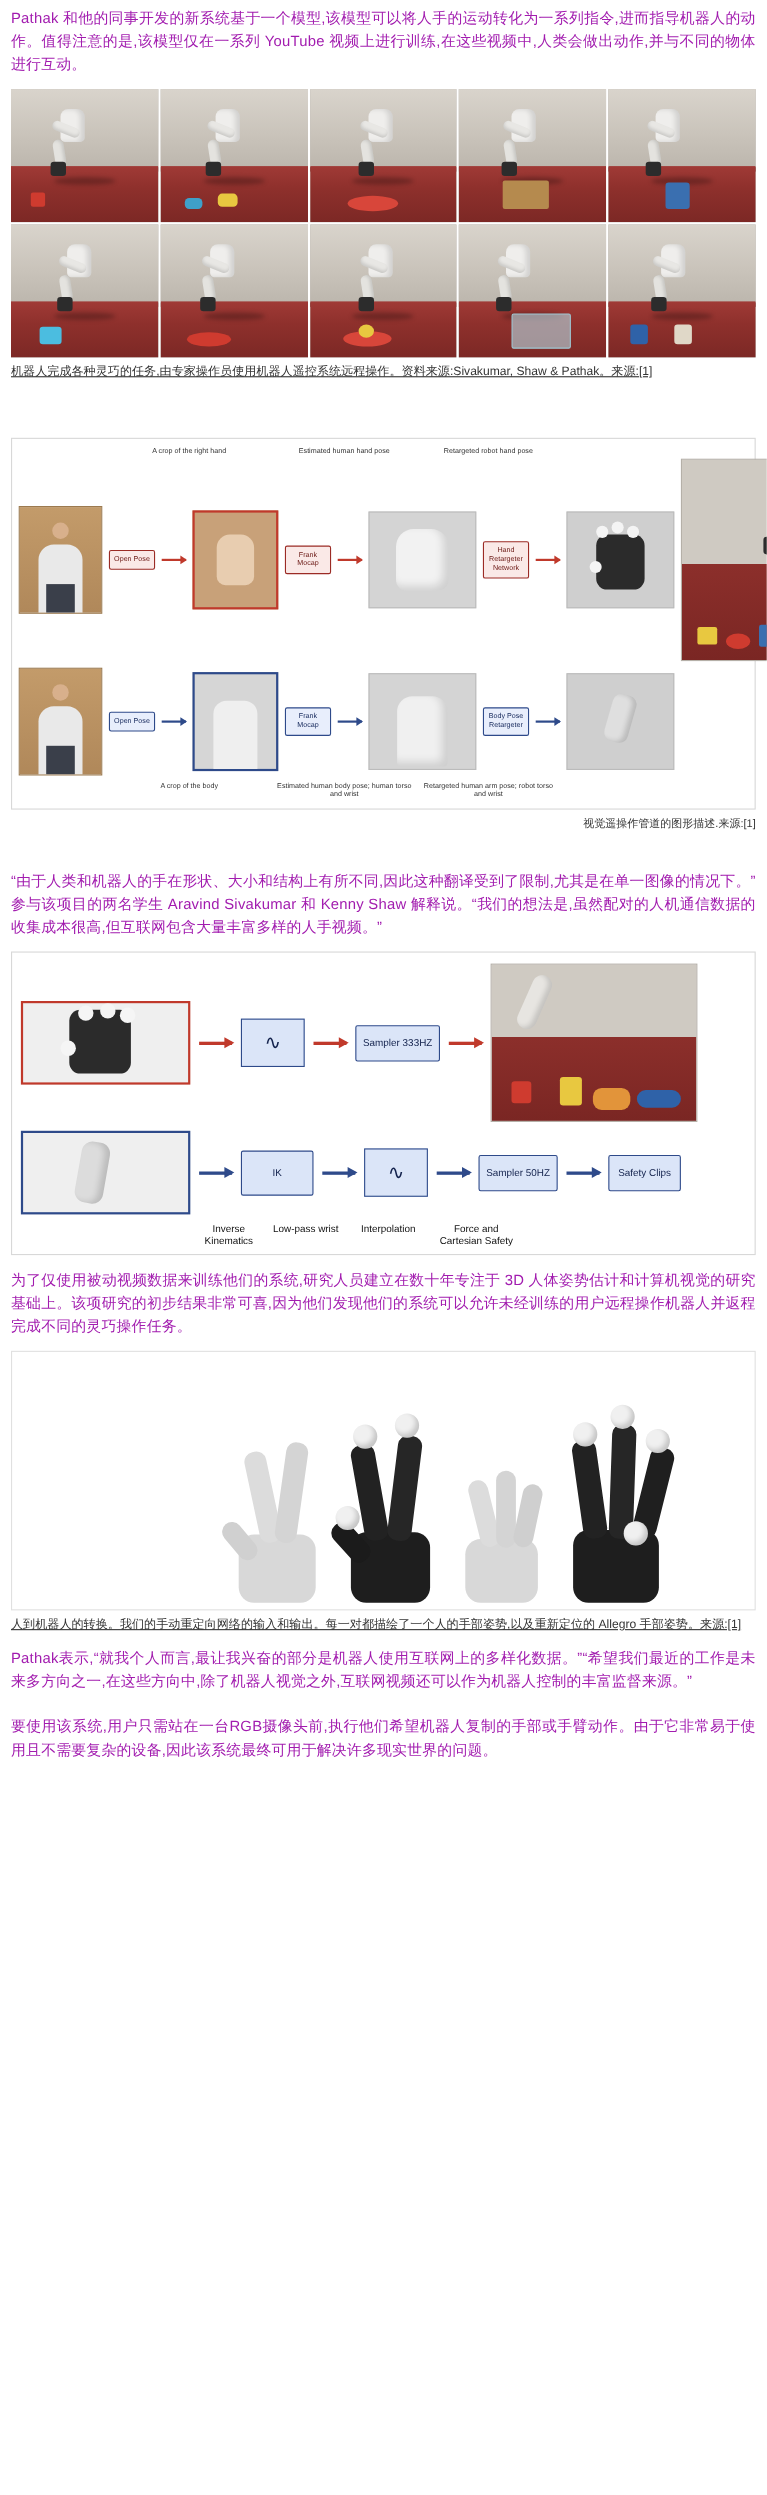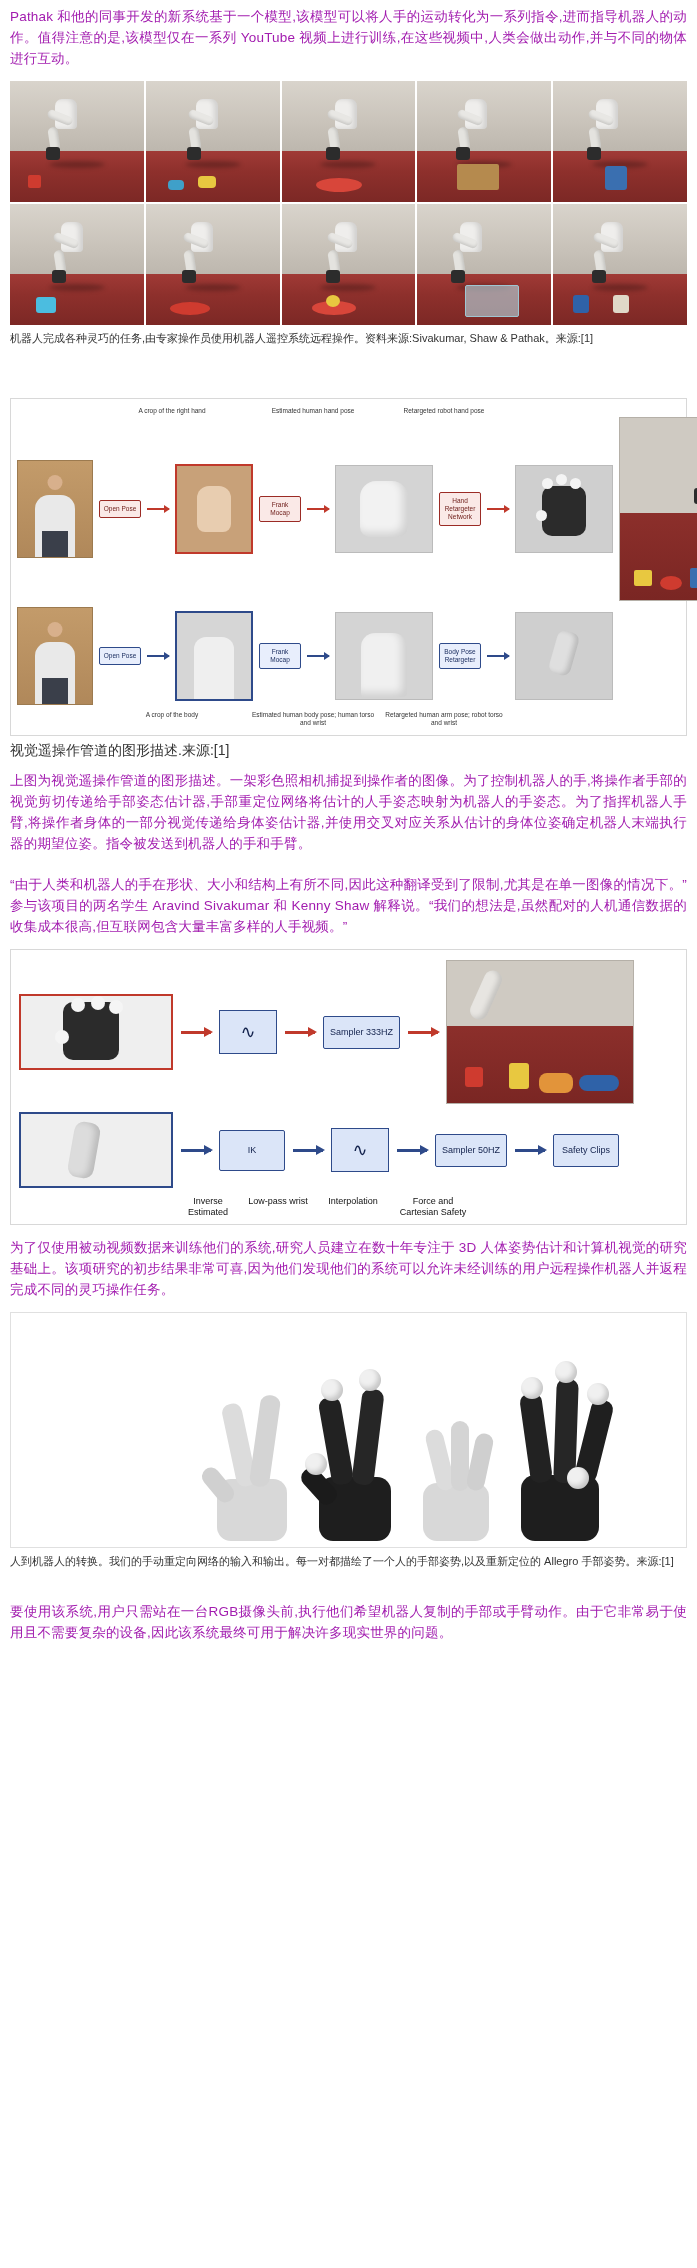--- a/index.html
+++ b/index.html
@@ -26,27 +26,28 @@
     letter-spacing: 0.2px;
   }
   .para-gap { height: 20px; }
   .small-gap { height: 12px; }
   .caption {
     font-size: 11px;
     line-height: 16px;
     color: #333333;
     margin: 5px 0 0 0;
     text-align: left;
+    text-decoration: underline;
   }
   .caption-center {
-    font-size: 14px;
+    font-size: 10px;
     line-height: 16px;
     color: #333333;
     margin: 6px 0 0 0;
-    text-align: left;
+    text-align: right;
   }
   .figure { margin: 12px 0 0 0; }
 
   
   .photo-grid {
     width: 677px;
     display: grid;
     grid-template-columns: repeat(5, 1fr);
     grid-template-rows: 121px 121px;
     gap: 2px;
@@ -545,21 +546,20 @@
         <div style="width:124px;" class="pl-caption-in">Estimated human body pose; human torso and wrist</div>
         <div style="width:126px;" class="pl-caption-in">Retargeted human arm pose; robot torso and wrist</div>
       </div>
 
     </div>
     <p class="caption-center">视觉遥操作管道的图形描述.来源:[1]</p>
   </div>
 
   <div class="small-gap"></div>
 
-  <p class="body-text">上图为视觉遥操作管道的图形描述。一架彩色照相机捕捉到操作者的图像。为了控制机器人的手,将操作者手部的视觉剪切传递给手部姿态估计器,手部重定位网络将估计的人手姿态映射为机器人的手姿态。为了指挥机器人手臂,将操作者身体的一部分视觉传递给身体姿估计器,并使用交叉对应关系从估计的身体位姿确定机器人末端执行器的期望位姿。指令被发送到机器人的手和手臂。</p>
 
   <div class="para-gap"></div>
 
   <p class="body-text">“由于人类和机器人的手在形状、大小和结构上有所不同,因此这种翻译受到了限制,尤其是在单一图像的情况下。” 参与该项目的两名学生 Aravind Sivakumar 和 Kenny Shaw 解释说。“我们的想法是,虽然配对的人机通信数据的收集成本很高,但互联网包含大量丰富多样的人手视频。”</p>
 
   <div class="figure">
     <div class="flow">
 
       <div class="flow-row">
         <div class="flow-img">
@@ -591,21 +591,21 @@
         <div class="flow-box tall">IK</div>
         <div class="flow-arrow blue"></div>
         <div class="wave">∿</div>
         <div class="flow-arrow blue"></div>
         <div class="flow-box">Sampler 50HZ</div>
         <div class="flow-arrow blue"></div>
         <div class="flow-box">Safety Clips</div>
       </div>
 
       <div class="flow-labels">
-        <div style="width:62px;">Inverse Estimated</div>
+        <div style="width:62px;">Inverse Kinematics</div>
         <div style="width:62px;">Low-pass wrist</div>
         <div style="width:72px;">Interpolation</div>
         <div style="width:72px;">Force and Cartesian Safety</div>
       </div>
 
     </div>
   </div>
 
   <div class="small-gap"></div>
 
@@ -648,18 +648,19 @@
         <div class="knob" style="left:76px;bottom:136px;"></div>
         <div class="knob" style="left:56px;bottom:52px;"></div>
       </div>
 
     </div>
     <p class="caption">人到机器人的转换。我们的手动重定向网络的输入和输出。每一对都描绘了一个人的手部姿势,以及重新定位的 Allegro 手部姿势。来源:[1]</p>
   </div>
 
   <div class="small-gap"></div>
 
+  <p class="body-text">Pathak表示,“就我个人而言,最让我兴奋的部分是机器人使用互联网上的多样化数据。”“希望我们最近的工作是未来多方向之一,在这些方向中,除了机器人视觉之外,互联网视频还可以作为机器人控制的丰富监督来源。”</p>
 
   <div class="para-gap"></div>
 
   <p class="body-text">要使用该系统,用户只需站在一台RGB摄像头前,执行他们希望机器人复制的手部或手臂动作。由于它非常易于使用且不需要复杂的设备,因此该系统最终可用于解决许多现实世界的问题。</p>
 
 </div>
 
 </body></html>

